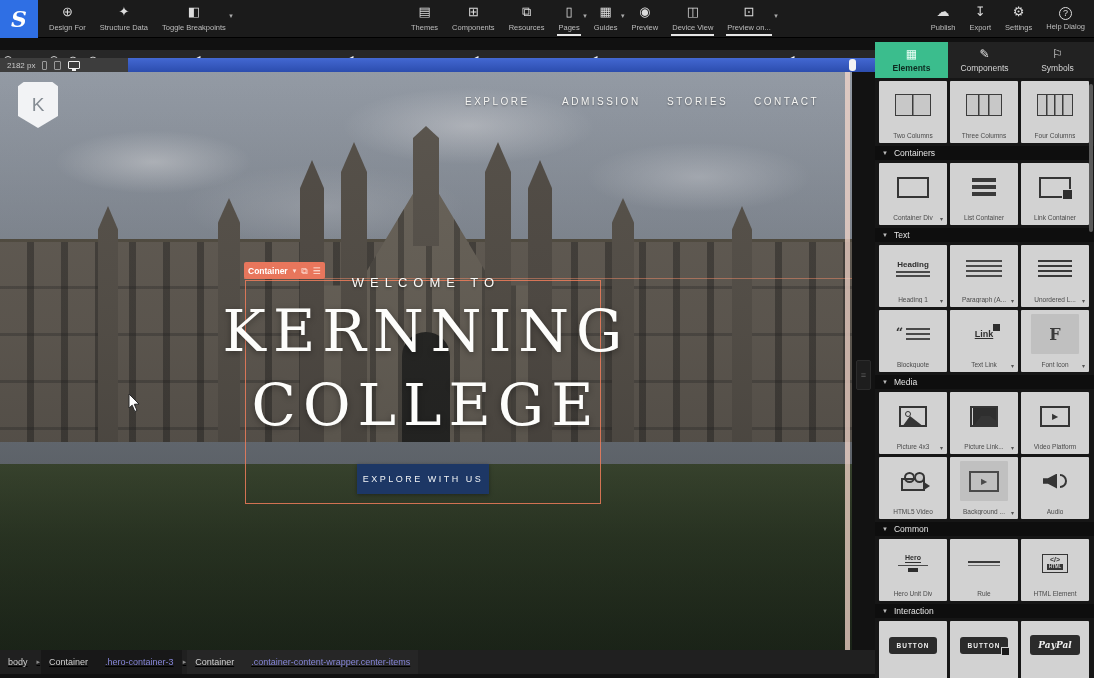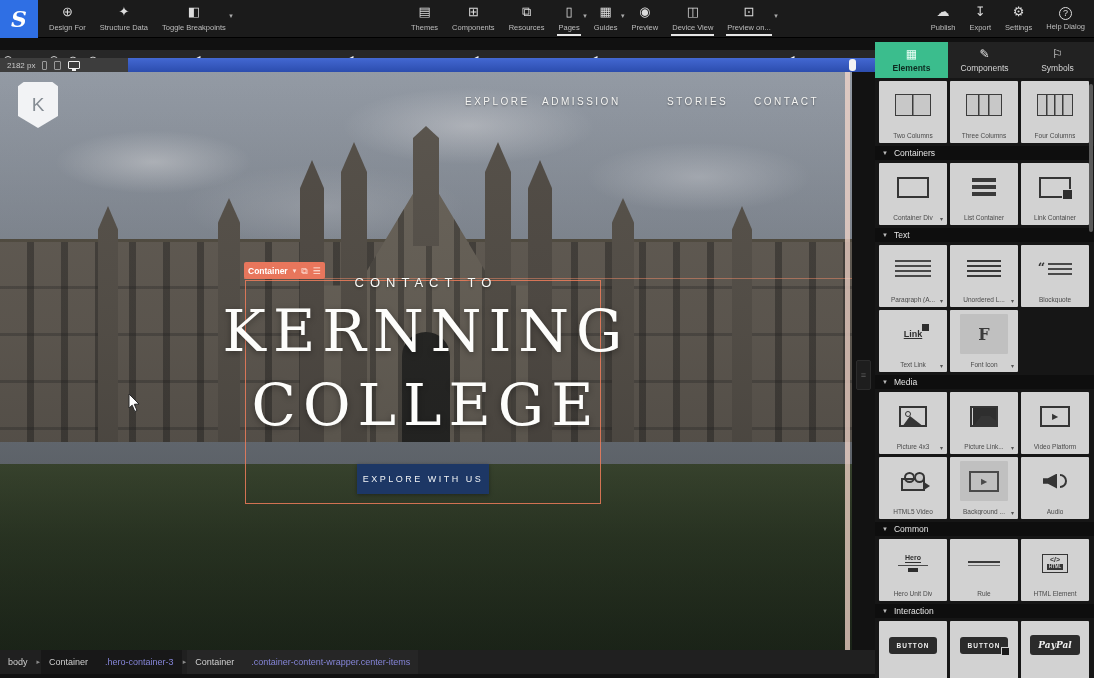--- a/index.html
+++ b/index.html
@@ -59,21 +59,21 @@
   .spire { position:absolute; background:#6e665a; clip-path:polygon(50% 0,100% 10%,100% 100%,0 100%,0 10%); }
   .door { position:absolute; left:402px; top:186px; width:48px; height:110px; background:#2f2e29; border-radius:24px 24px 0 0; }
   .lawn { position:absolute; left:0; top:392px; width:852px; height:186px; background:linear-gradient(180deg,#50603c 0%,#3c4c2d 40%,#2a3820 100%); }
   .shade { position:absolute; inset:0; background:linear-gradient(180deg, rgba(20,24,34,.22) 0%, rgba(14,16,22,.30) 45%, rgba(8,10,14,.46) 100%); }
 
   .siteshield { position:absolute; left:18px; top:10px; width:40px; height:46px; background:#f2f3f5;
     clip-path:polygon(50% 100%,100% 74%,100% 9%,86% 0,14% 0,0 9%,0 74%);
     display:flex; align-items:center; justify-content:center; color:#868d94; font-size:19px; cursor:pointer; }
   .sitenav { position:absolute; left:0; top:24px; width:852px; height:20px; }
   .navlink { position:absolute; color:#f4f4f2; font-size:10px; letter-spacing:2.5px; cursor:pointer; text-shadow:0 1px 2px rgba(0,0,0,.4); }
-  .nl0 { left:465px; } .nl1 { left:542px; } .nl2 { left:667px; } .nl3 { left:754px; }
+  .nl0 { left:465px; } .nl1 { left:562px; } .nl2 { left:667px; } .nl3 { left:754px; }
 
   .eyebrow { position:absolute; left:0; top:203px; width:852px; text-align:center; color:#fafaf7; font-size:13px; letter-spacing:6px; cursor:text; text-shadow:0 1px 3px rgba(0,0,0,.45); }
   .herotitle { position:absolute; left:0; top:222px; width:852px; text-align:center; color:#fdfdfb; font-family:"DejaVu Serif", serif; font-weight:400; font-size:58px; line-height:74px; letter-spacing:7px; cursor:text; text-shadow:0 2px 6px rgba(0,0,0,.35); }
   .ctabtn { position:absolute; left:357px; top:392px; width:132px; height:30px; background:#1d3765; color:#f2f4f6; font-size:9px; letter-spacing:2.5px; display:flex; align-items:center; justify-content:center; cursor:pointer; box-shadow:0 1px 4px rgba(0,0,0,.35); }
 
   .selrect { position:absolute; left:245px; top:208px; width:356px; height:224px; border:1px solid rgba(238,125,90,.85); pointer-events:none; }
   .guide-h { position:absolute; left:244px; top:206px; width:608px; height:1px; background:rgba(238,140,105,.5); }
   .guide-v { position:absolute; left:845px; top:0; width:5px; height:578px; background:rgba(246,216,204,.75); }
   .selbadge { position:absolute; left:244px; top:190px; height:17px; background:#e8765c; border-radius:2px; display:flex; align-items:center; padding:0 4px; gap:5px; }
   .sb-label { color:#fff; font-size:8.5px; font-weight:bold; }
@@ -139,21 +139,21 @@
   .icrule { width:32px; height:5px; border-top:2px solid #3a3a3a; border-bottom:1px solid #6a6a6a; }
   .ichtml { width:26px; height:19px; border:1.5px solid #353535; display:flex; flex-direction:column; align-items:center; justify-content:center; gap:1px; }
   .ichtml .code { font-size:7px; font-weight:bold; color:#353535; line-height:7px; }
   .ichtml .chip { font-size:4.5px; font-weight:bold; color:#d2d2d2; background:#353535; padding:0 2px; line-height:6px; }
   .icpill { background:#2b2b2b; color:#f0f0f0; font-size:6.5px; font-weight:bold; letter-spacing:1px; padding:5px 8px; border-radius:3px; position:relative; }
   .icpill.link::after { content:""; position:absolute; right:-2px; bottom:-2px; width:7px; height:7px; background:#1a1a1a; border:1px solid #d2d2d2; }
   .icpill.pp { font-style:italic; font-size:9px; letter-spacing:0; font-family:"DejaVu Serif", serif; }
   .panelscroll { position:absolute; left:1089px; top:84px; width:4px; height:148px; background:#5a5a5a; border-radius:2px; cursor:grab; }
 
   
-  .crumbbar { position:absolute; left:0; top:650px; width:875px; height:24px; background:#202020; display:flex; align-items:center; font-size:9px; }
+  .crumbbar { position:absolute; left:0; top:650px; width:875px; height:24px; background:#202020; display:flex; align-items:center; font-size:9px;text-decoration:underline; }
   .crumb { display:flex; align-items:center; padding:0 8px; height:24px; cursor:pointer; }
   .crumb .ctag { color:#cfcfcf; }
   .crumb .ccls { color:#8585d8; margin-left:17px; }
   .crumb.seg1 { background:#181818; }
   .crumb.seg2 { background:#262626; }
   .csep { color:#8a8a8a; font-size:7px; padding:0 1px; }
 </style>
 </head>
 <body>
 
@@ -296,21 +296,21 @@
     <div class="guide-v"></div>
     <div class="selrect"></div>
 
     <div class="selbadge">
       <span class="sb-label">Container</span>
       <span class="sb-caret">▾</span>
       <span class="sb-ic">⧉</span>
       <span class="sb-ic">☰</span>
     </div>
 
-    <div class="eyebrow">CONTACT TO</div>
+    <div class="eyebrow">WELCOME TO</div>
     <div class="herotitle">
       <div>KERNNING</div>
       <div>COLLEGE</div>
     </div>
     <div class="ctabtn">EXPLORE WITH US</div>
 
     <svg class="cursor" width="13" height="19" viewBox="0 0 13 19">
       <polygon points="1,0 1,14 4.2,11.2 6.8,17.5 9,16.5 6.3,10.3 11,10" fill="#ffffff" stroke="#2a2a2a" stroke-width="1"></polygon>
     </svg>
   </div>
@@ -381,20 +381,30 @@
           </span>
         <span class="tlab">Link Container</span>
       </div>
     </div>
 
     <div class="sechead">
       <span class="sc">▼</span>
       <span class="st">Text</span>
     </div>
     <div class="tilegrid">
+      <div class="tile">
+        <span class="tico">
+          <span class="icheading">
+              <span class="ich-word">Heading</span>
+              <span class="ich-lines"></span>
+            </span>
+        </span>
+        <span class="tlab">Heading 1</span>
+        <span class="tcaret">▾</span>
+      </div>
       <div class="tile">
         <span class="tico">
             <span class="iclines"></span>
           </span>
         <span class="tlab">Paragraph (A...</span>
         <span class="tcaret">▾</span>
       </div>
       <div class="tile">
         <span class="tico">
             <span class="iclist"></span>

